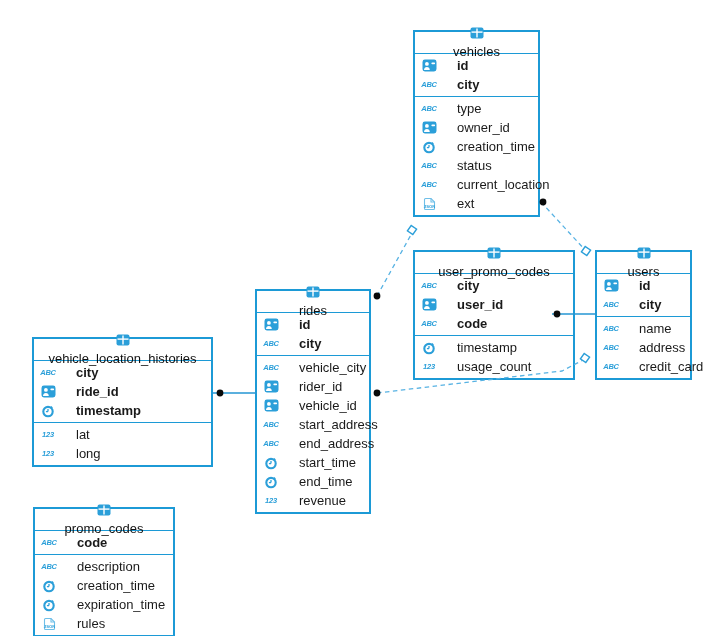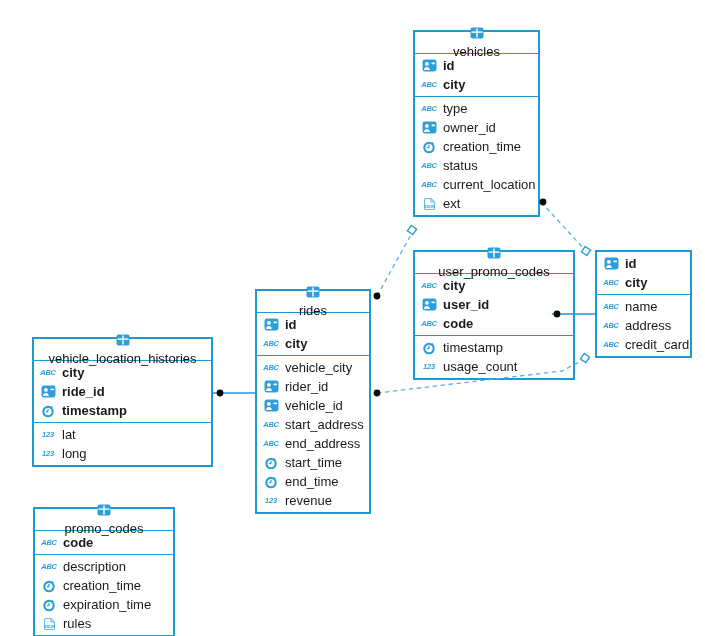--- a/index.html
+++ b/index.html
@@ -13,21 +13,21 @@
     box-sizing:border-box;z-index:1;
   }
   .tbl-header{
     display:flex;align-items:center;justify-content:center;gap:5px;
     height:21px;border-bottom:1.5px solid #1C9AD6;
     font-size:13px;color:#111;padding:0 4px;white-space:nowrap;flex-direction:column;
   }
   .sec{padding:2px 0;}
   .sec.cols{border-top:1.5px solid #1C9AD6;}
   .row{
-    display:flex;align-items:center;height:19px;padding:0 6px 0 5px;gap:5px;
+    display:flex;align-items:center;height:19px;padding:0 6px 0 5px;gap:19px;
     font-size:13px;color:#1a1a1a;white-space:nowrap;
   }
   .row.pk .lbl{font-weight:bold;}
   .iconbox{width:18px;min-width:18px;display:flex;justify-content:center;align-items:center;}
   .abc,.num{font-size:7.5px;font-weight:800;color:#2B9FD9;letter-spacing:-0.2px;font-family:"Liberation Sans",sans-serif;font-style:italic;}
   svg.overlay{position:absolute;left:0;top:0;z-index:2;pointer-events:none;}
 </style>
 </head>
 <body>
 
@@ -165,20 +165,30 @@
         </div>
         <div class="row">
           <span class="iconbox">
             <span class="num">123</span>
           </span>
           <span class="lbl">usage_count</span>
         </div>
       </div>
     </div>
     <div class="tbl" style="left: 595px; top: 250px; width: 97px;">
+      <div class="tbl-header">
+        <span class="iconbox" style="width: auto;">
+          <svg width="14" height="12" viewBox="0 0 14 12">
+            <rect x="0.5" y="0.5" width="13" height="11" rx="2" fill="#2B9FD9"></rect>
+            <line x1="1.5" y1="5.1" x2="12.5" y2="5.1" stroke="#fff" stroke-width="1.4"></line>
+            <line x1="7" y1="1.6" x2="7" y2="10.6" stroke="#fff" stroke-width="1.4"></line>
+          </svg>
+        </span>
+        <span>users</span>
+      </div>
       <div class="sec">
         <div class="row pk">
           <span class="iconbox">
             <svg width="15" height="13" viewBox="0 0 15 13">
               <rect x="0.5" y="0.5" width="14" height="12" rx="2.4" fill="#2B9FD9"></rect>
               <circle cx="4.9" cy="4.9" r="1.9" fill="#fff"></circle>
               <path d="M2 11 Q2.2 7.9 4.9 7.9 Q7.6 7.9 7.8 11 Z" fill="#fff"></path>
               <rect x="9.4" y="3.6" width="3.7" height="1.6" rx="0.8" fill="#fff"></rect>
             </svg>
           </span>

